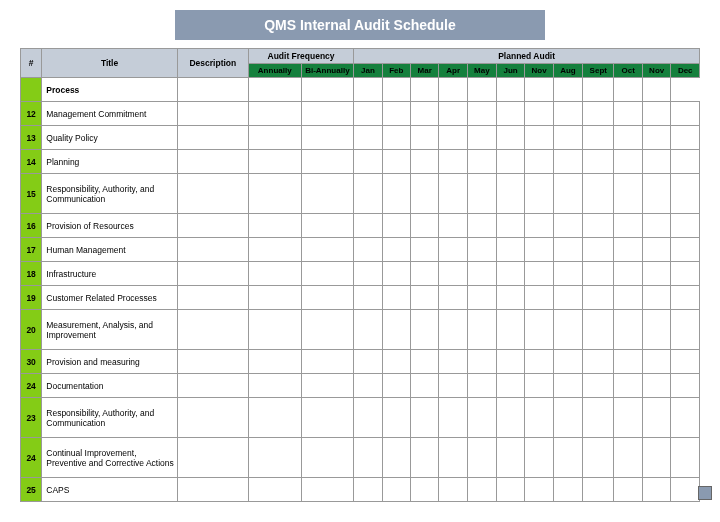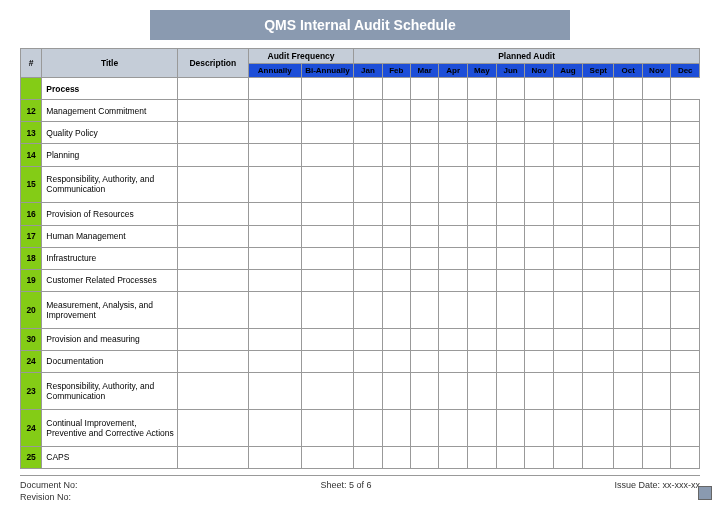--- a/index.html
+++ b/index.html
@@ -20,42 +20,42 @@
       flex-direction: column;
     }
     .title-bar {
       background: #8a9ab0;
       color: #fff;
       text-align: center;
       font-size: 14px;
       font-weight: bold;
       padding: 7px 0;
       margin-bottom: 8px;
-      width: 420px;
+      width: 370px;
       margin-left: auto;
       margin-right: auto;
     }
     table {
       border-collapse: collapse;
       width: 100%;
       flex: 1;
     }
     th, td {
       border: 1px solid #999;
       text-align: center;
       vertical-align: middle;
       padding: 2px 3px;
       font-size: 8.5px;
     }
     .header-row th {
       background: #c5cdd8;
       font-weight: bold;
     }
     .sub-header th {
-      background: #1d4ed8;
+      background: #15803d;
       font-weight: bold;
       font-size: 8px;
     }
     td.num-col {
       width: 14px;
       font-weight: bold;
       background: #84cc16;
     }
     td.title-col {
       text-align: left;
@@ -409,27 +409,15 @@
           <td class="month-col"></td>
           <td class="month-col"></td>
           <td class="month-col"></td>
           <td class="month-col"></td>
           <td class="month-col"></td>
           <td class="month-col"></td>
         </tr>
       </tbody>
   </table>
 
-  <div class="footer">
-    <div class="footer-left">
-      <span>Document No:</span>
-      <span>Revision No:</span>
-    </div>
-    <div class="footer-center">
-      <span>Sheet: 5 of 6</span>
-    </div>
-    <div class="footer-right">
-      <span>Issue Date: xx-xxx-xx</span>
-    </div>
-  </div>
 </div>
 
 <div class="corner-box"></div>
 
 </body></html>

